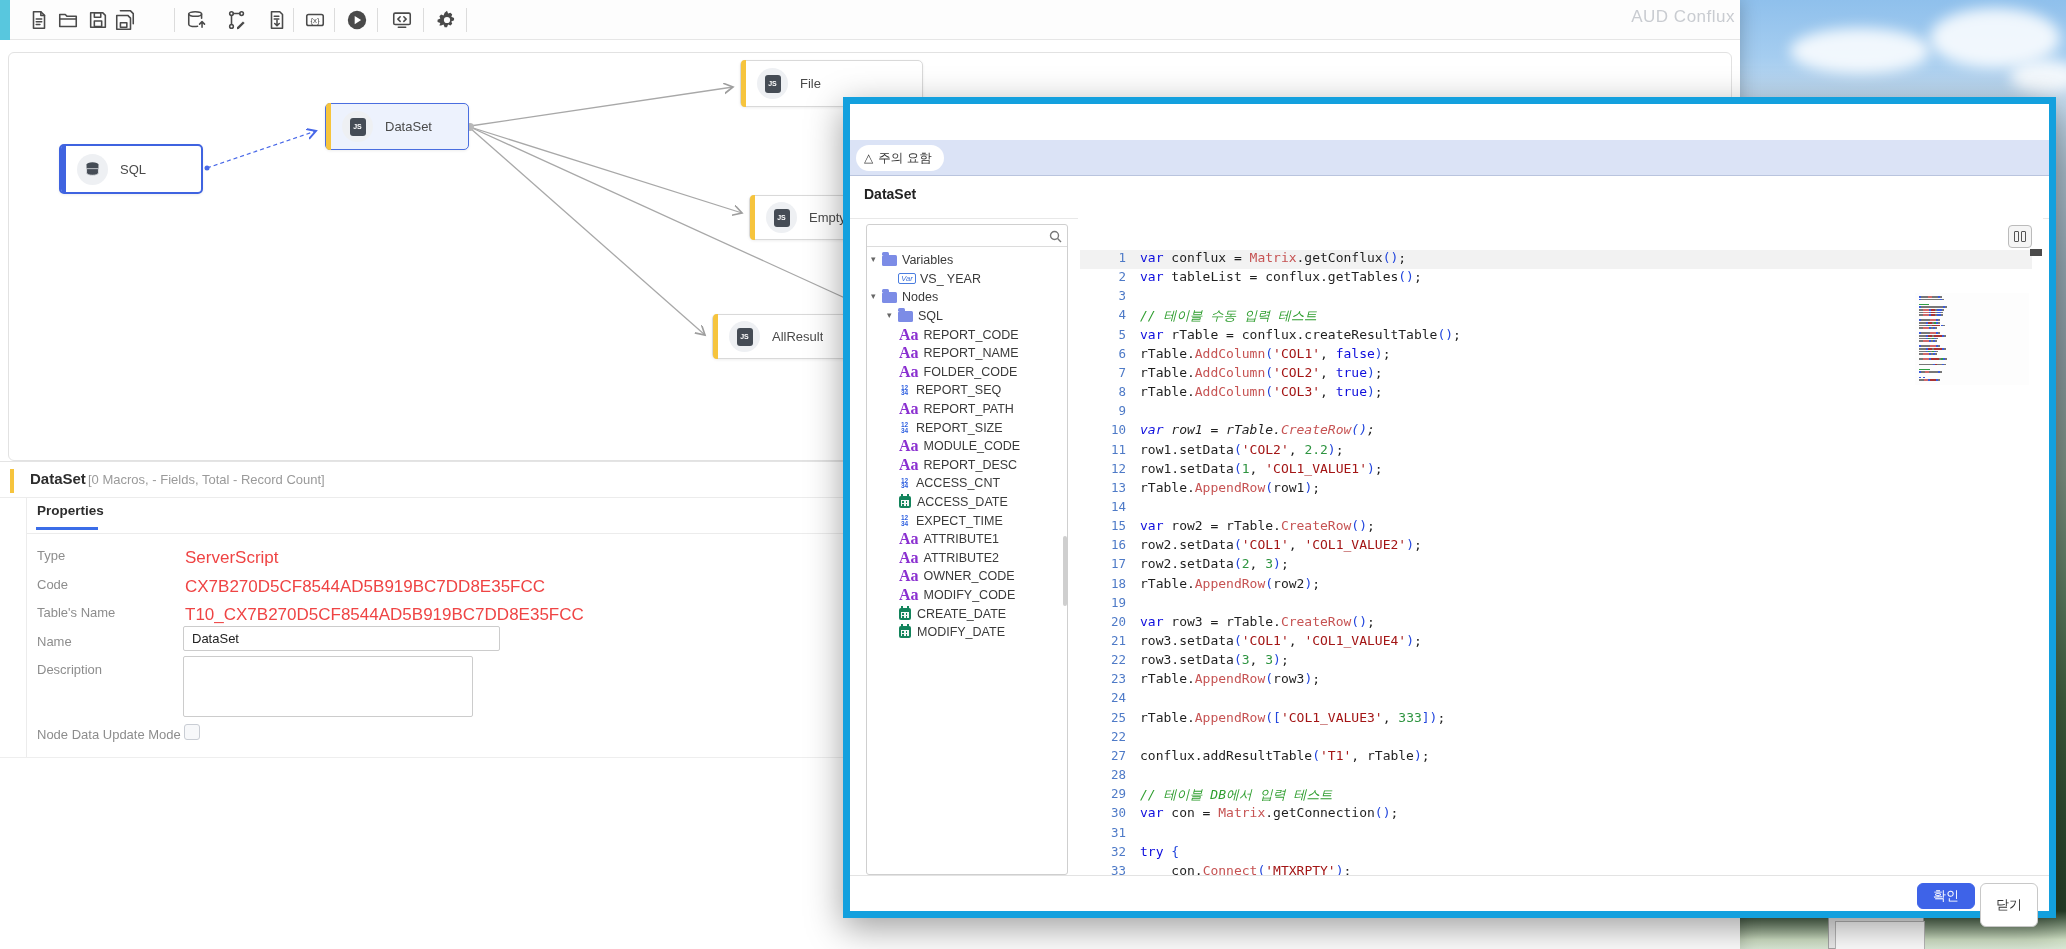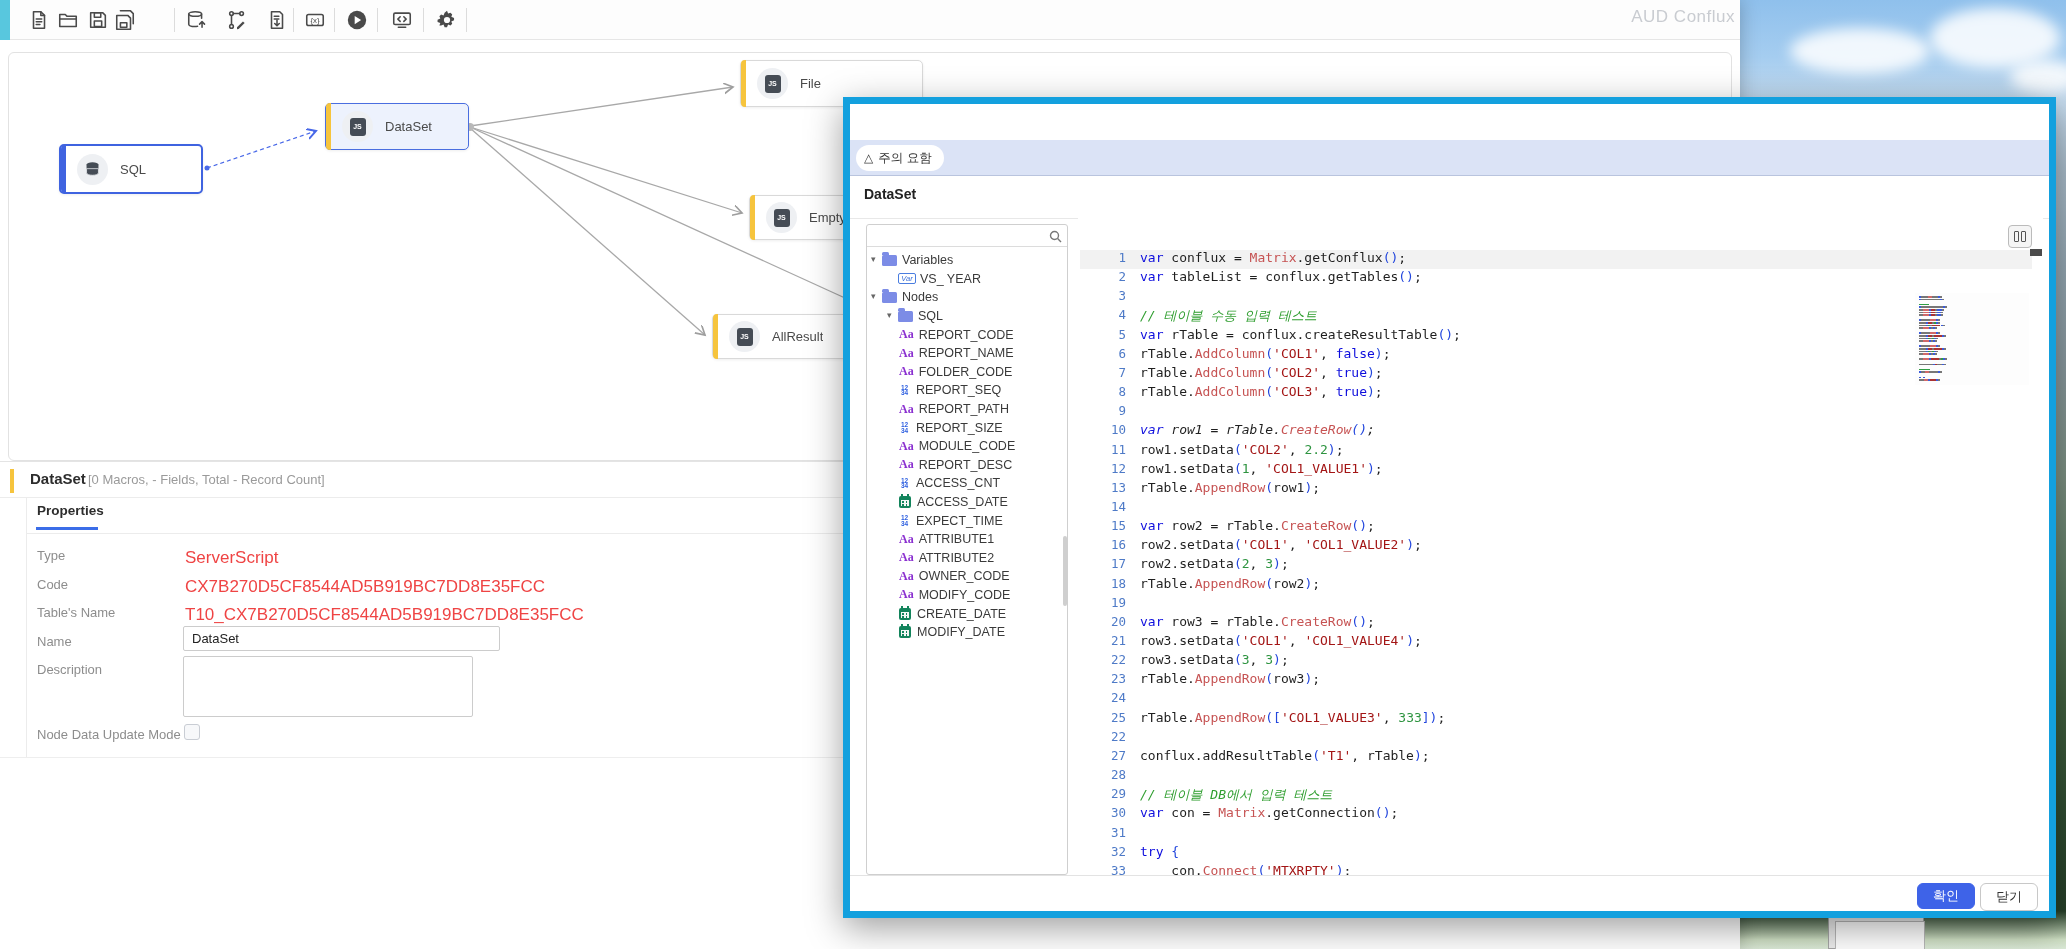--- a/index.html
+++ b/index.html
@@ -73,21 +73,21 @@
   .tree-box { position:absolute; left:16px; top:48px; width:202px; height:651px; border:1px solid #cfcfcf; border-radius:3px; background:#fff; }
   .tree-search { position:absolute; left:0; top:0; width:200px; height:22px; border-bottom:1px solid #dcdcdc; }
   .tree-search input { position:absolute; left:2px; top:1px; width:175px; height:19px; border:none; outline:none; font-size:12px; padding:0 4px; }
   .search-icon { position:absolute; right:5px; top:4px; }
   .tree-items { position:absolute; left:0; top:26px; width:200px; }
   .tree-row { position:relative; height:18.6px; display:flex; align-items:center; font-size:12.5px; color:#3a3a3a; white-space:nowrap; cursor:pointer; }
   .chev { display:inline-block; width:9px; color:#666; font-size:9px; margin-right:2px; transform:translateY(-1px); }
   .t-folder { display:inline-block; width:15px; height:11px; background:#7c8ce6; border-radius:1.5px; position:relative; margin-right:5px; }
   .t-folder::before { content:""; position:absolute; left:0; top:-3px; width:7px; height:3px; background:#7c8ce6; border-radius:1.5px 1.5px 0 0; }
   .t-var { display:inline-block; min-width:18px; height:11px; border:1px solid #4a7de0; border-radius:2px; background:#fff; color:#3a6fd8; font-size:7.5px; font-style:italic; line-height:9px; text-align:center; margin-right:4px; padding:0 1px; }
-  .t-aa { color:#8a2fd0; font-size:12px; font-weight:bold; margin-right:5px; font-family:"Liberation Serif",serif; }
+  .t-aa { color:#8a2fd0; font-size:16px; font-weight:bold; margin-right:5px; font-family:"Liberation Serif",serif; }
   .t-num { display:inline-flex; flex-direction:column; color:#2d5fe0; font-size:6.5px; font-weight:bold; line-height:5.5px; margin-right:6px; width:11px; align-items:center; }
   .t-date { display:inline-block; width:12px; height:12px; background:#13845c; border-radius:2px; position:relative; margin-right:6px; }
   .t-date::before { content:""; position:absolute; left:2px; top:4px; width:8px; height:6px;
      background:repeating-linear-gradient(90deg,#fff 0 1.5px,transparent 1.5px 3.2px), repeating-linear-gradient(180deg,#fff 0 1.5px,transparent 1.5px 3px); opacity:.95; }
   .t-date::after { content:""; position:absolute; left:2px; top:-2px; width:2px; height:3px; background:#13845c; box-shadow:6px 0 0 #13845c; }
   .tree-thumb { position:absolute; left:196px; top:311px; width:4px; height:70px; background:#cfcfcf; border-radius:2px; }
 
   
   .editor-clip { position:absolute; left:228px; top:42px; width:965px; height:657px; overflow:hidden; background:#fff; }
   .cur-line { position:absolute; left:2px; top:32px; width:952px; height:19px; background:#f2f2f2; }
@@ -102,21 +102,21 @@
   .tok-b { color:#2246dd; }
   .split-btn { position:absolute; left:1158px; top:49px; width:24px; height:23px; border:1px solid #bbb; border-radius:4px; background:#f5f5f5; display:flex; align-items:center; justify-content:center; gap:2px; cursor:pointer; }
   .split-btn i { display:block; width:5px; height:11px; border:1.3px solid #555; border-radius:1px; }
   .minimap { position:absolute; left:837px; top:75px; width:114px; height:92px; background:#fdfdfd; overflow:hidden; }
   .mm-seg { position:absolute; height:1.6px; }
   .scroll-thumb { position:absolute; left:952px; top:31px; width:12px; height:7px; background:#4b4b4b; }
 
   
   .bottom-line { position:absolute; left:0; top:699px; width:1199px; height:1px; background:#e3e3e3; }
   .btn-ok { position:absolute; left:1067px; top:707px; width:58px; height:26px; background:#3e63e8; color:#fff; border:1px solid #3e63e8; border-radius:6px; font-size:13px; font-family:"Liberation Sans",sans-serif; cursor:pointer; }
-  .btn-close { position:absolute; left:1130px; top:707px; width:58px; height:28px; background:#fff; color:#333; border:1px solid #c8c8c8; border-radius:6px; font-size:13px; font-family:"Liberation Sans",sans-serif; cursor:pointer; }
+  .btn-close { position:absolute; left:1130px; top:707px; width:58px; height:44px; background:#fff; color:#333; border:1px solid #c8c8c8; border-radius:6px; font-size:13px; font-family:"Liberation Sans",sans-serif; cursor:pointer; }
 </style>
 </head>
 <body>
 
 <div class="stage">
 
   <div class="wallpaper">
     <div class="cloud" style="left:1790px; top:28px; width:140px; height:46px;"></div>
     <div class="cloud" style="left:1930px; top:8px; width:130px; height:60px;"></div>
     <div class="cloud" style="left:2010px; top:60px; width:70px; height:34px;"></div>

